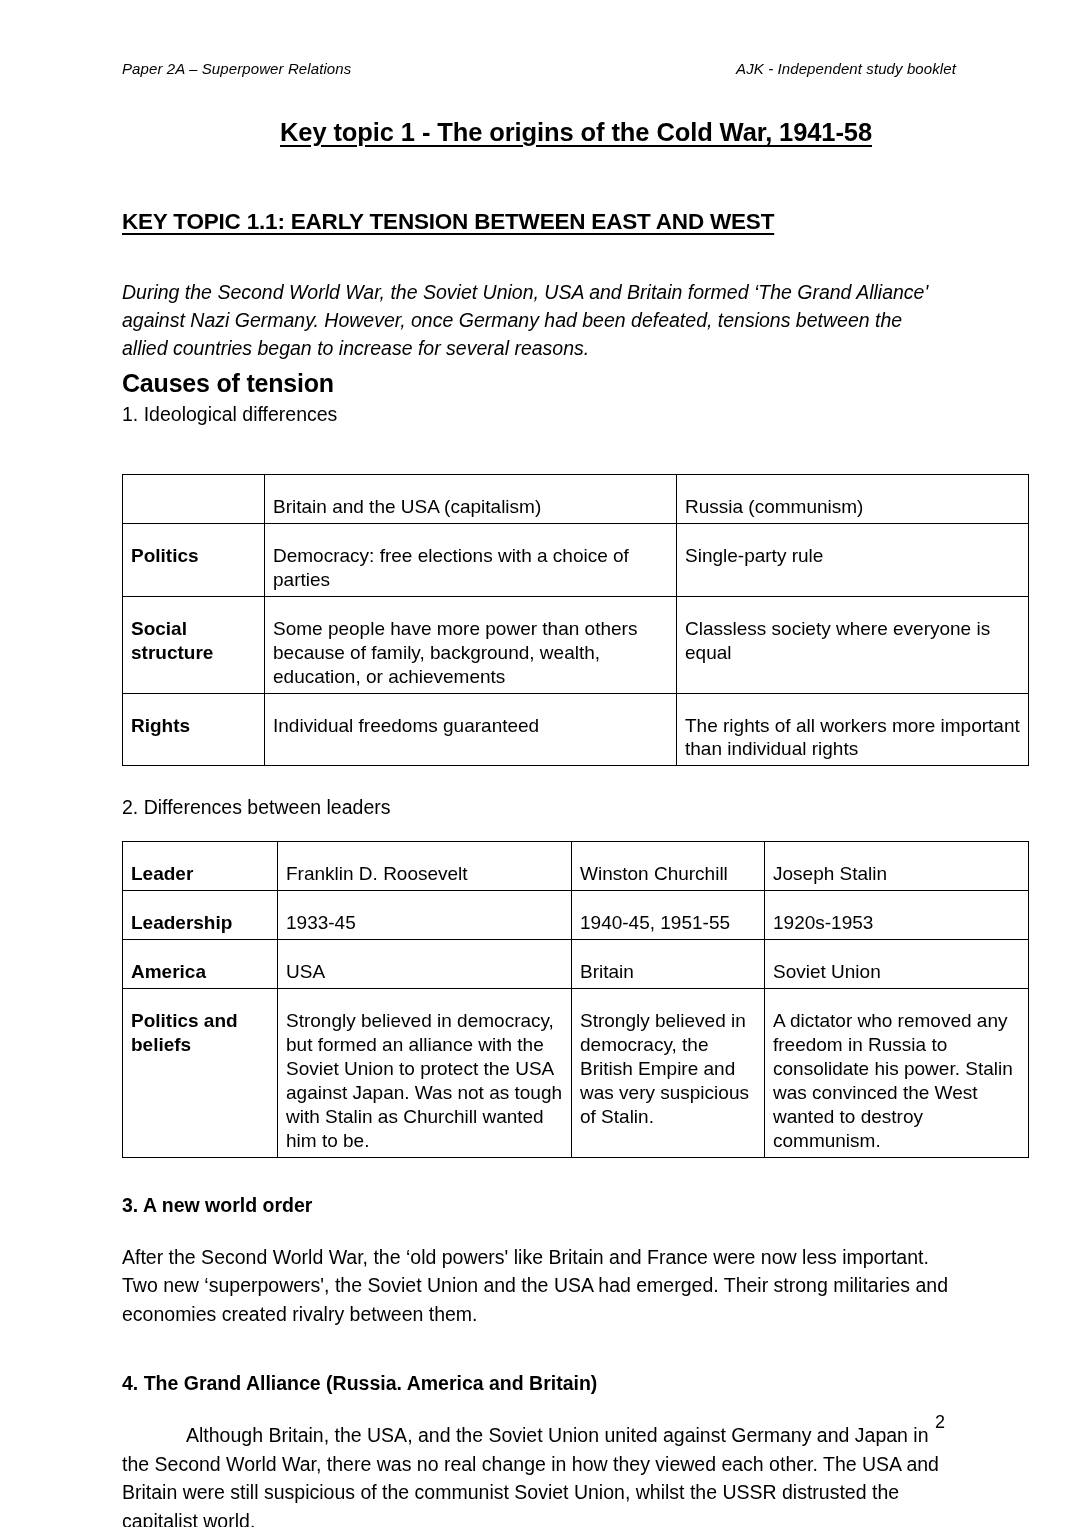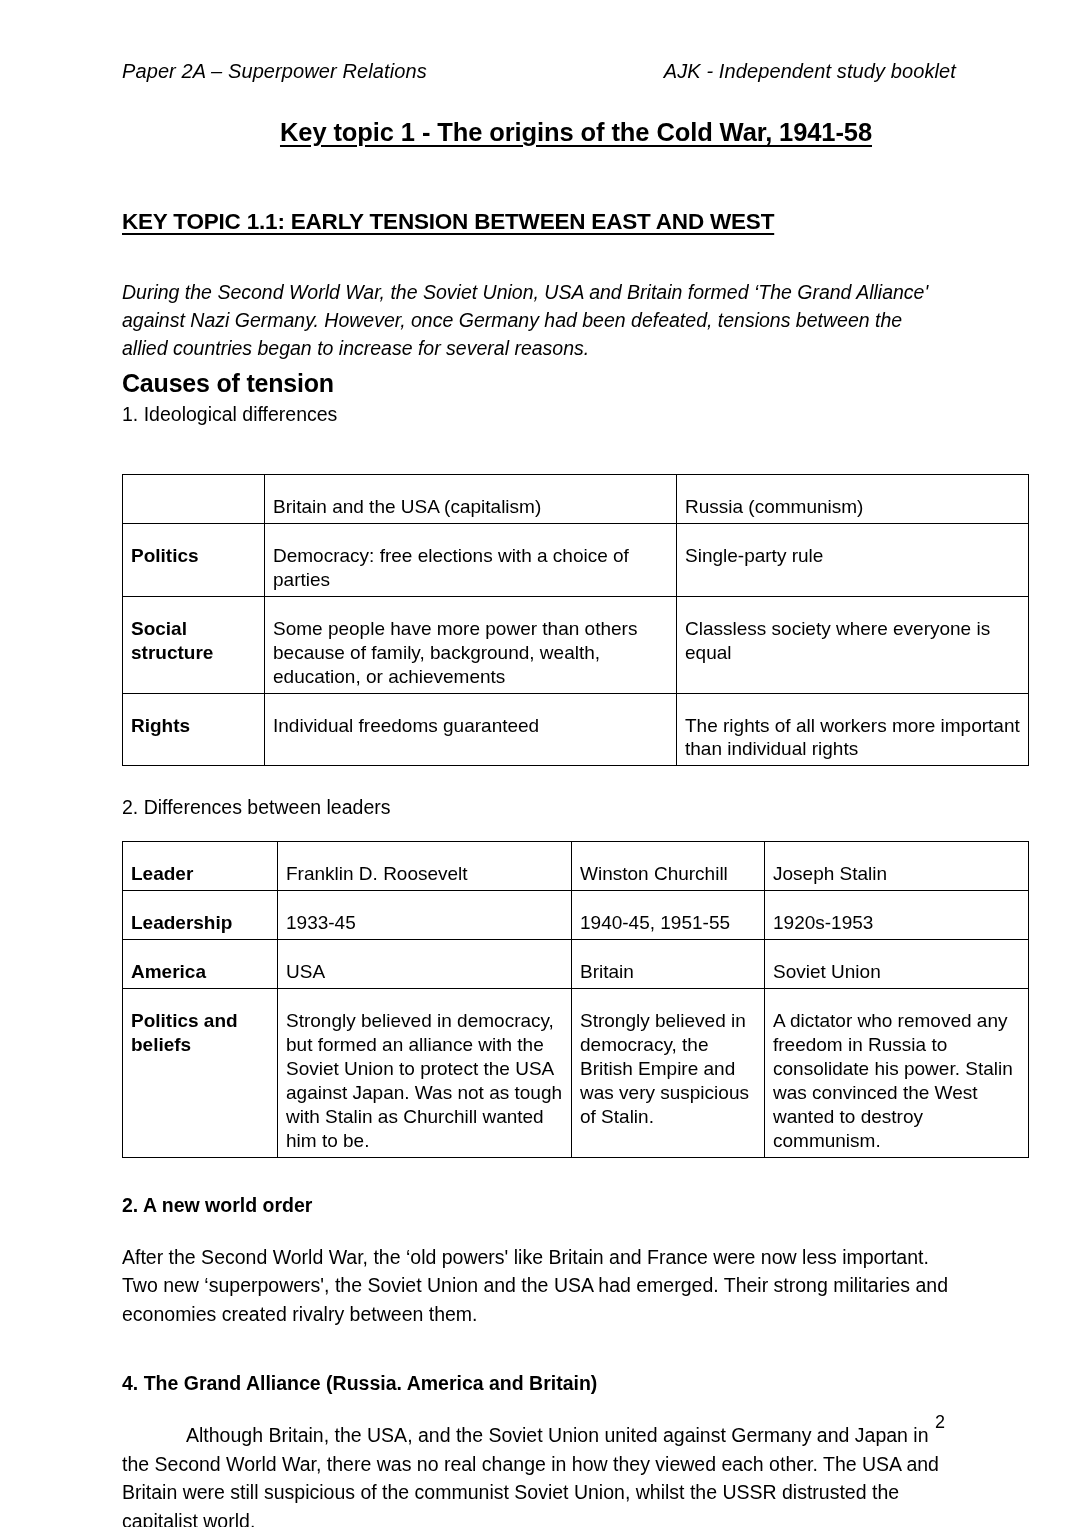--- a/index.html
+++ b/index.html
@@ -25,21 +25,21 @@
 
   
   .runhead {
     position: absolute;
     top: 60px;
     left: 122px;
     right: 118px;
     display: flex;
     justify-content: space-between;
     align-items: baseline;
-    font-size: 20px;
+    font-size: 15px;
     font-style: italic;
     letter-spacing: 0.1px;
   }
   .runhead .left  { white-space: nowrap; }
   .runhead .right { white-space: nowrap; padding-right: 6px; }
 
   
   .content {
     position: absolute;
     top: 118px;
@@ -227,21 +227,21 @@
         </tr>
         <tr>
           <td class="rowhead">Politics and beliefs</td>
           <td>Strongly believed in democracy, but formed an alliance with the Soviet Union to protect the USA against Japan. Was not as tough with Stalin as Churchill wanted him to be.</td>
           <td>Strongly believed in democracy, the British Empire and was very suspicious of Stalin.</td>
           <td>A dictator who removed any freedom in Russia to consolidate his power. Stalin was convinced the West wanted to destroy communism.</td>
         </tr>
       </tbody>
     </table>
 
-    <h4 class="sub">2. A new world order</h4>
+    <h4 class="sub">3. A new world order</h4>
     <p class="body">After the Second World War, the ‘old powers' like Britain and France were now less important. Two new ‘superpowers', the Soviet Union and the USA had emerged. Their strong militaries and economies created rivalry between them.</p>
 
     <h4 class="sub second">4. The Grand Alliance (Russia. America and Britain)</h4>
     <p class="body indented">Although Britain, the USA, and the Soviet Union united against Germany and Japan in the Second World War, there was no real change in how they viewed each other. The USA and Britain were still suspicious of the communist Soviet Union, whilst the USSR distrusted the capitalist world.</p>
 
   </div>
 
   <div class="pagenum">2</div>
 
 </div>

